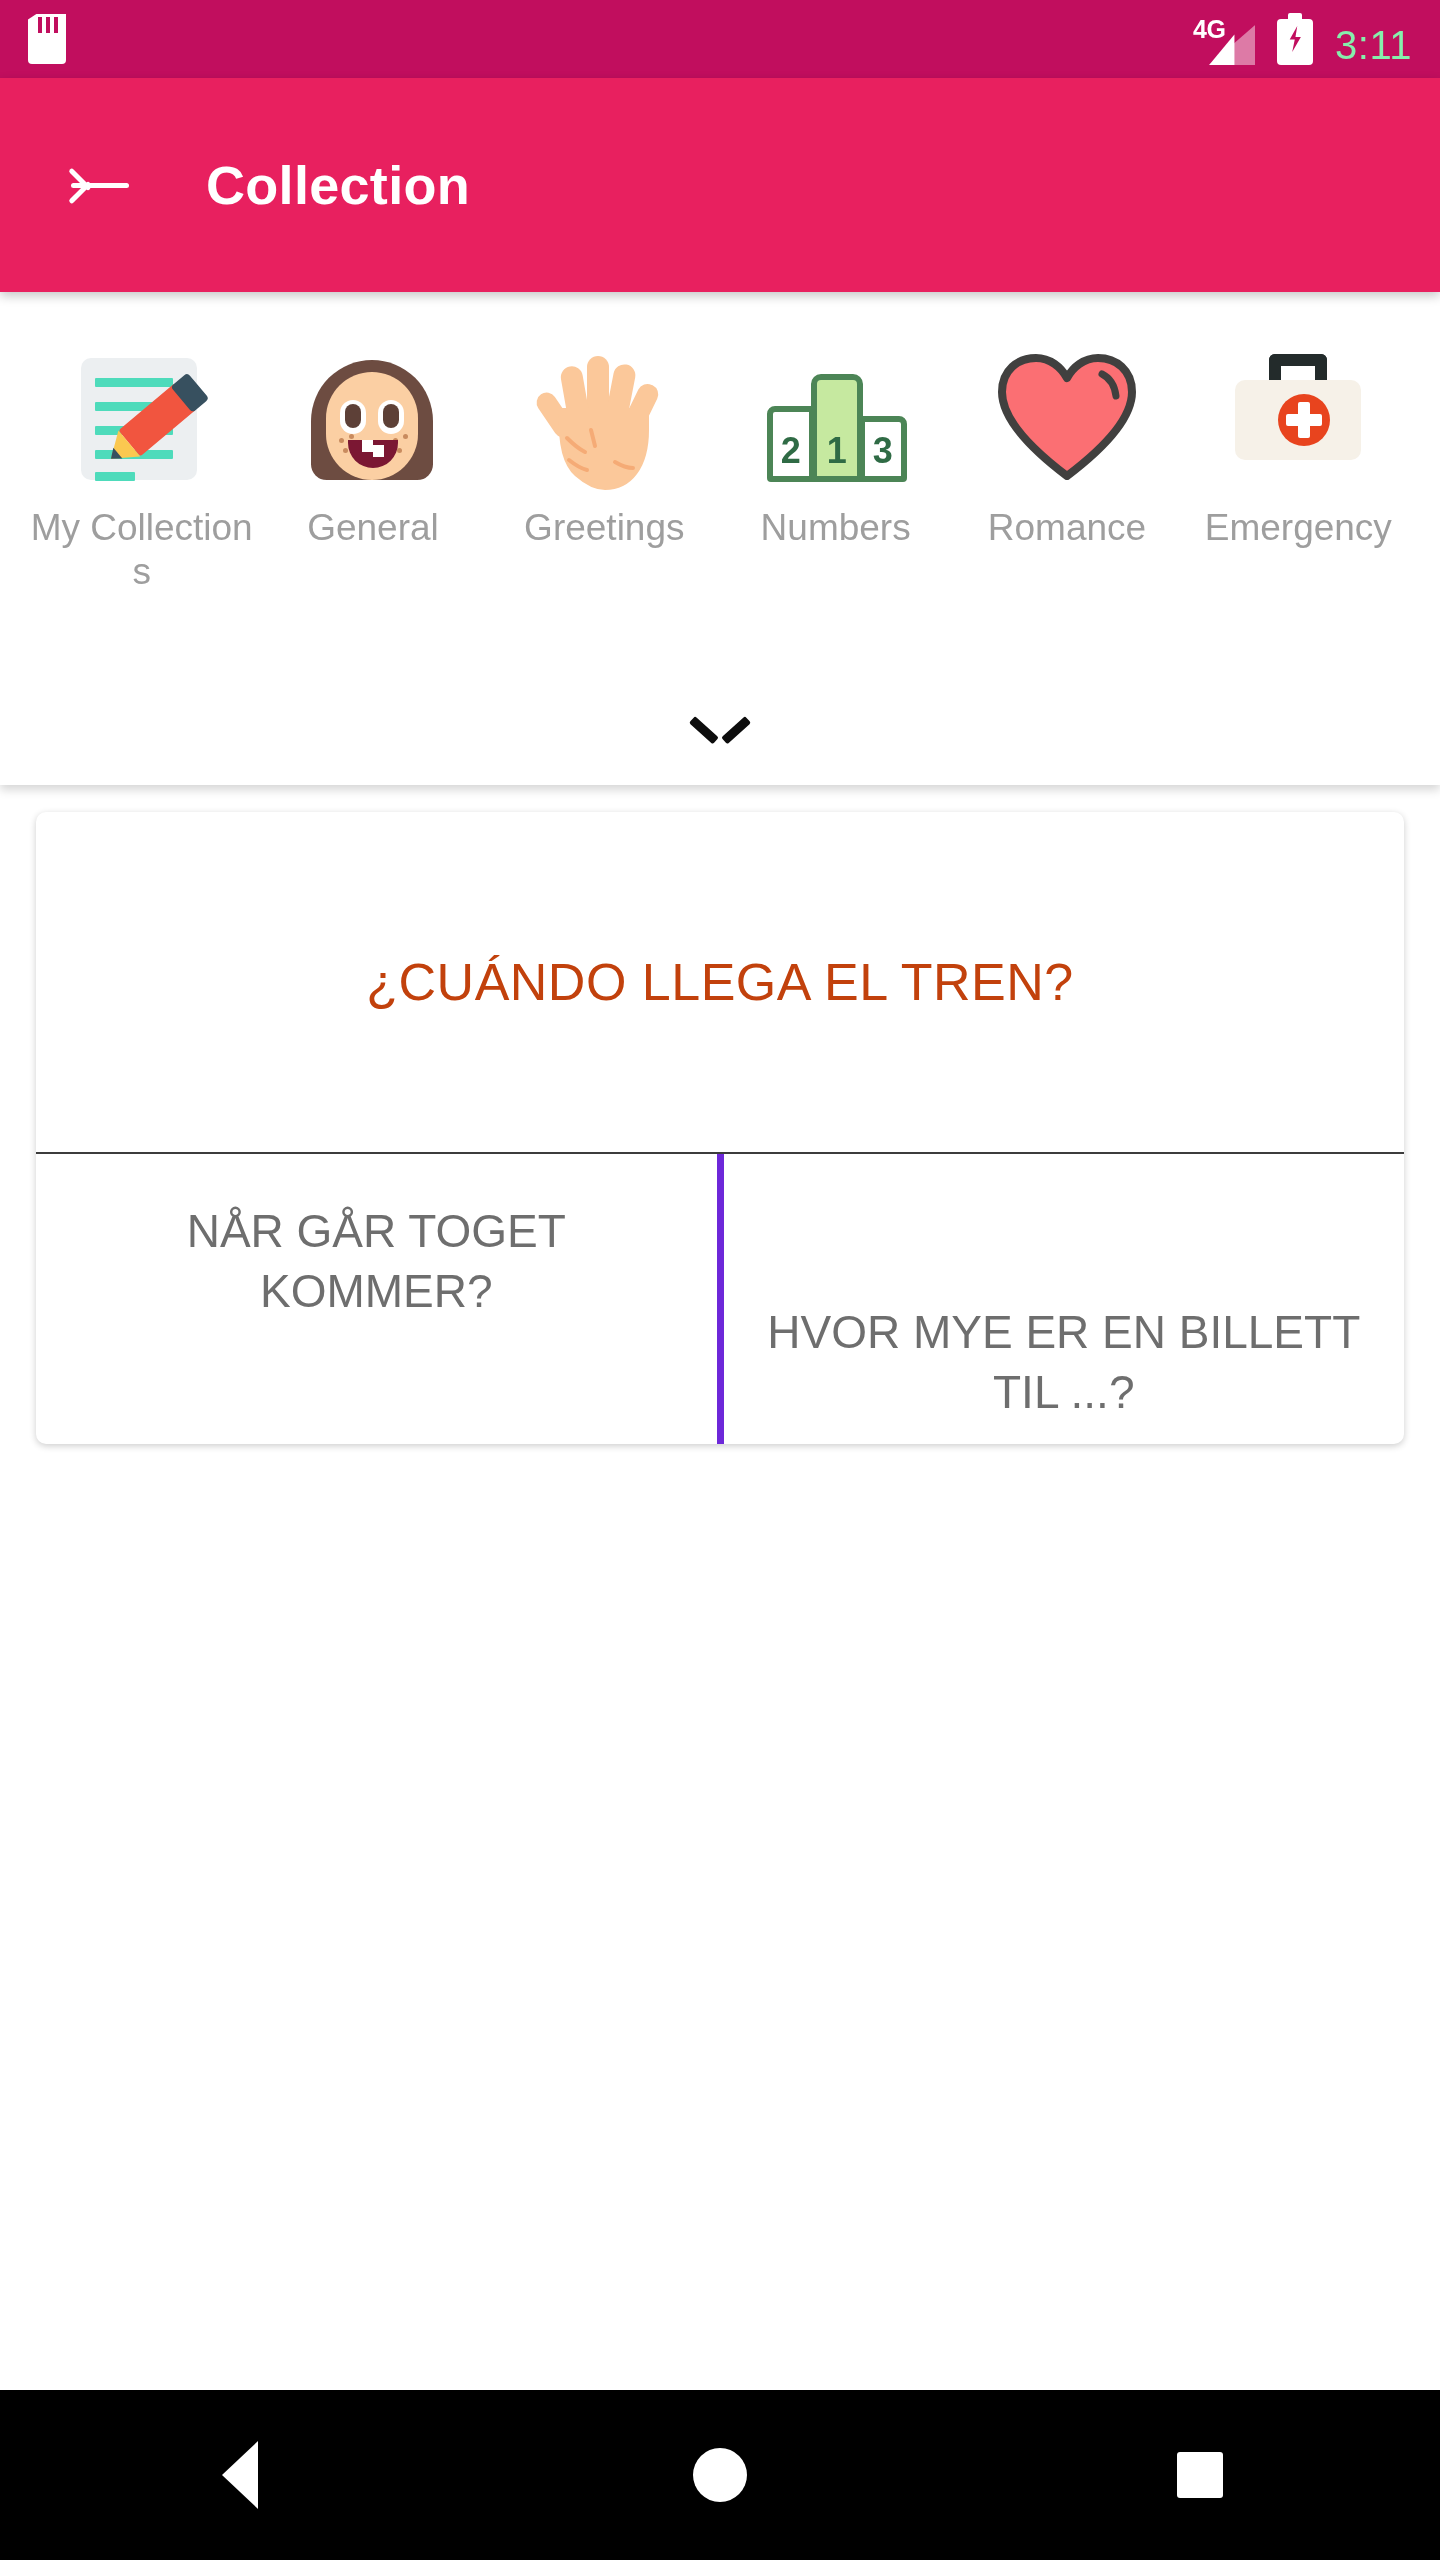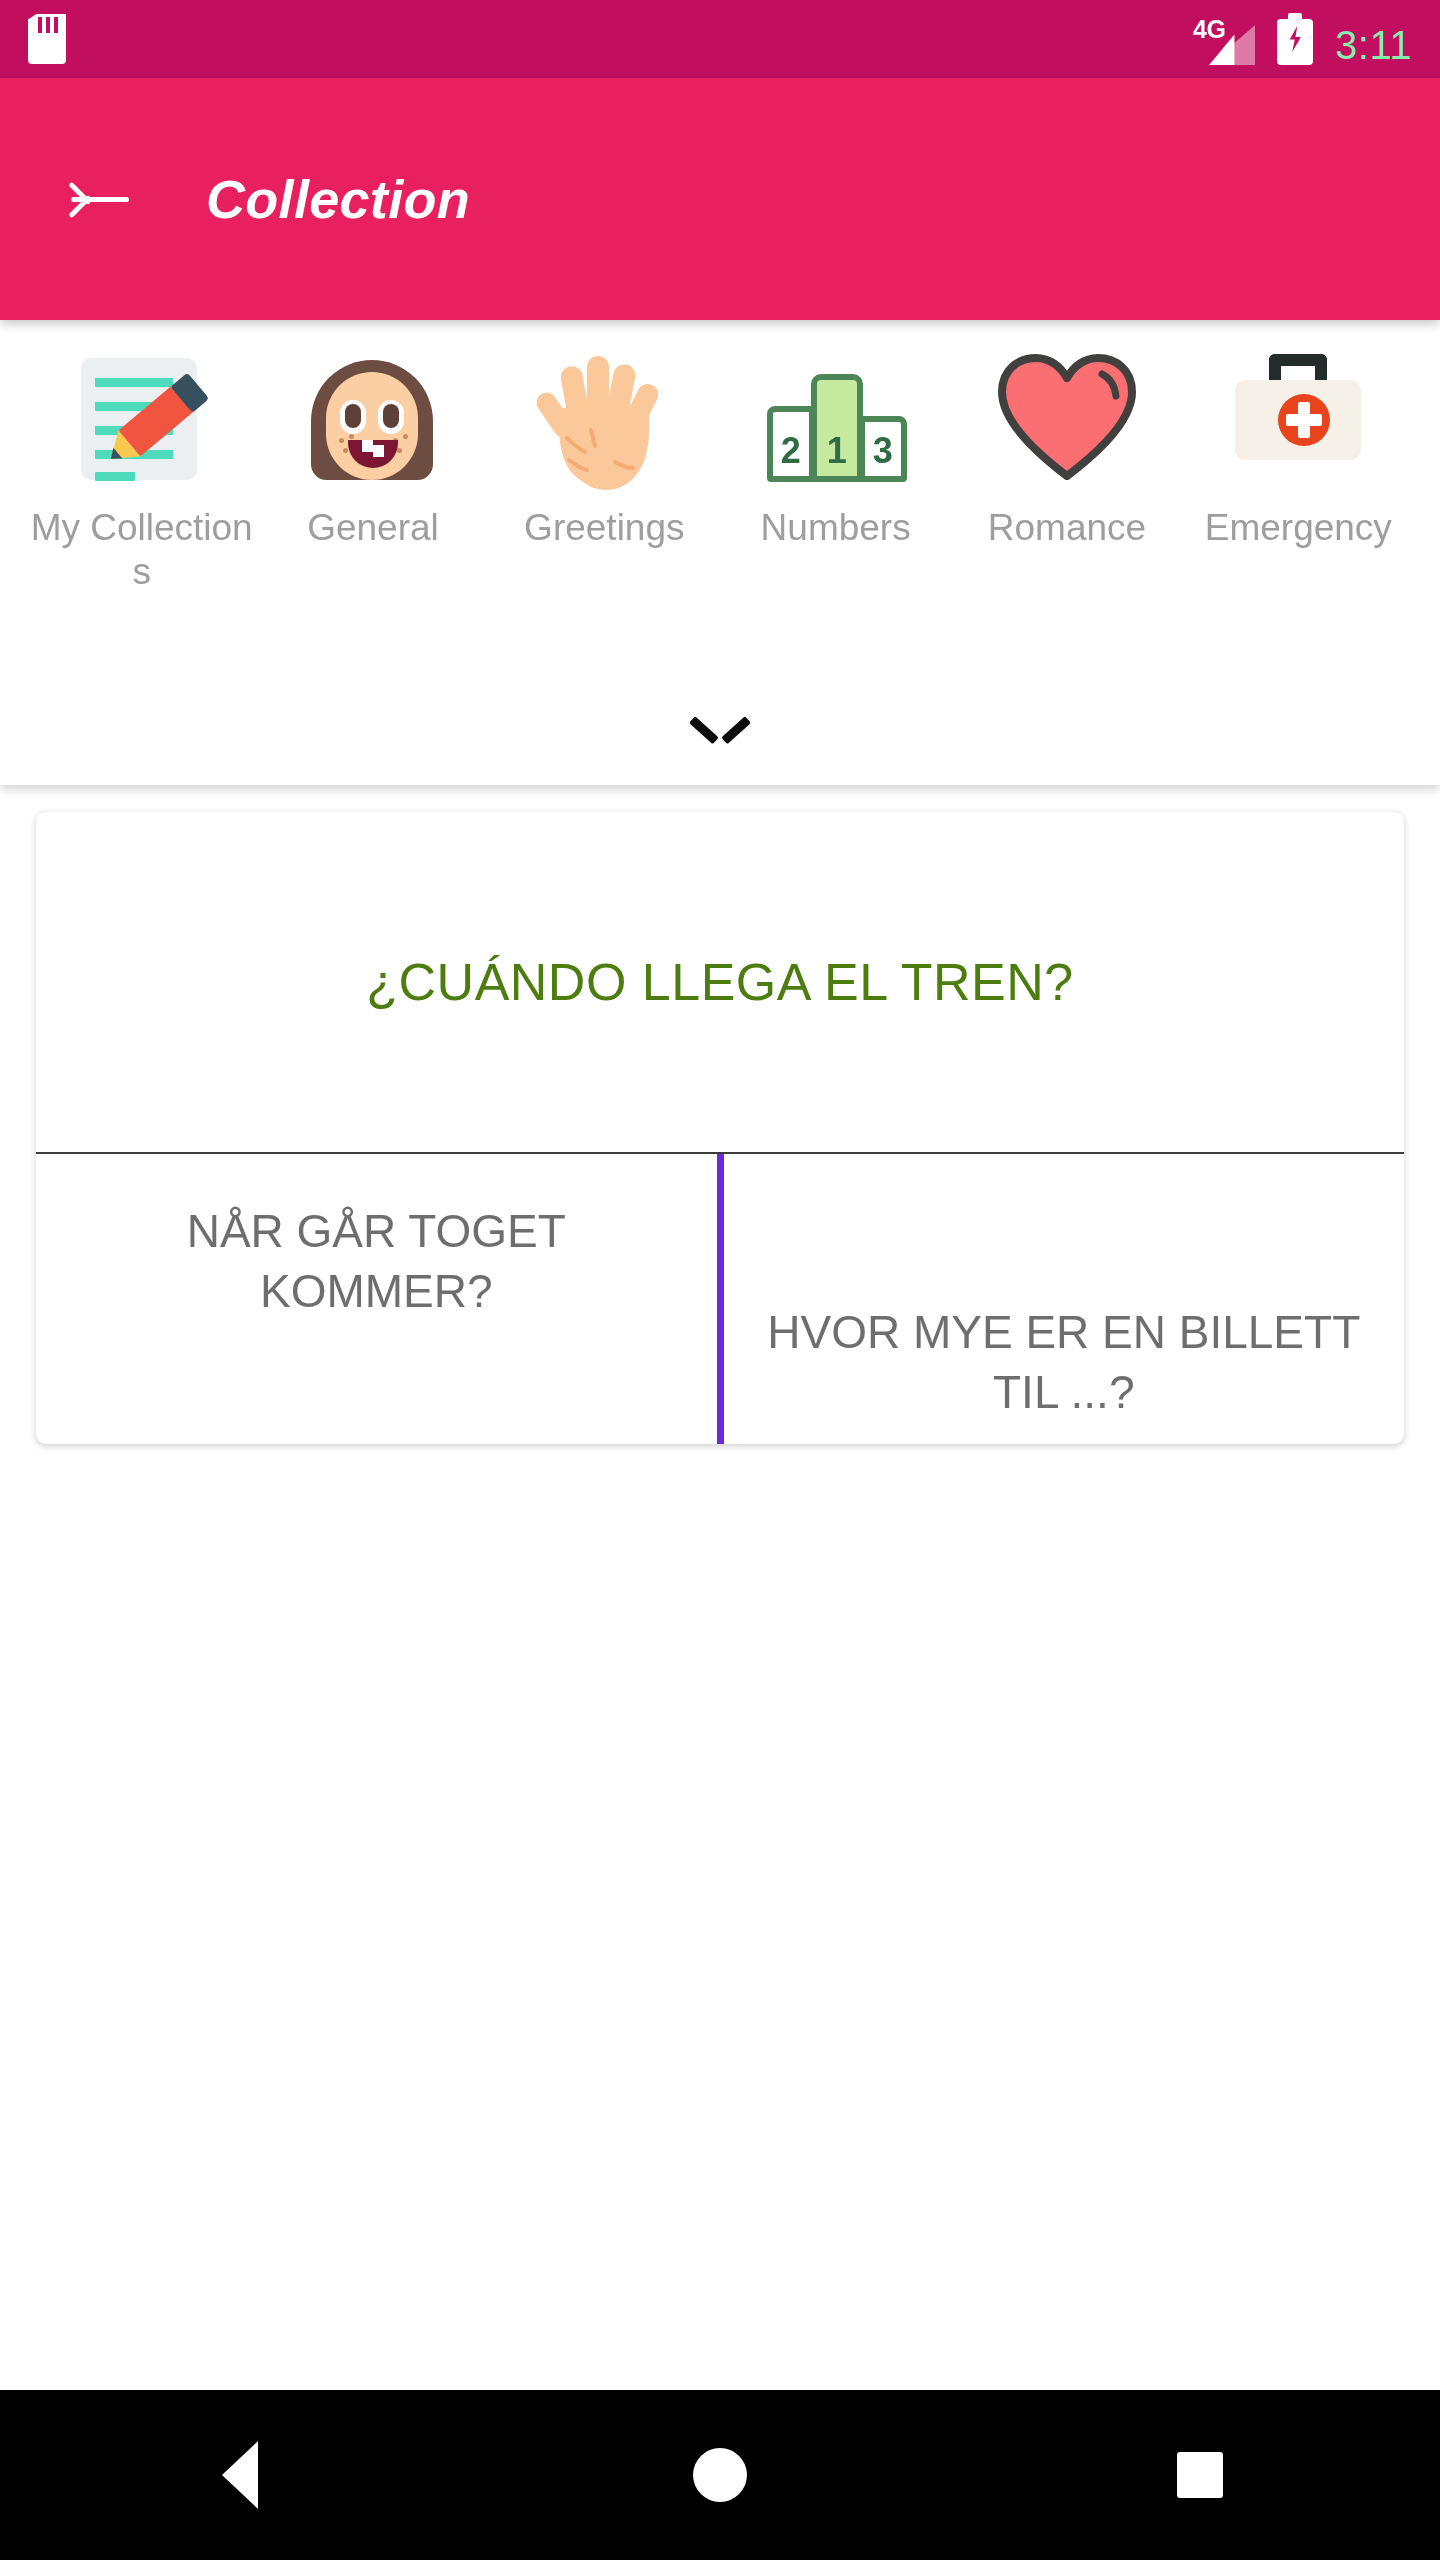--- a/index.html
+++ b/index.html
@@ -59,26 +59,25 @@
   }
   .battery .bolt {
     position:absolute; left:9px; top:13px; width:18px; height:26px;
     background:#c10e5e;
     clip-path: polygon(62% 0, 20% 52%, 48% 52%, 34% 100%, 82% 42%, 52% 42%);
   }
   .sb-time { color:#86efac; font-size:40px; font-weight:400; letter-spacing:0.5px; line-height:1; }
 
   
   .appbar {
-    position:absolute; top:78px; left:0; width:1440px; height:242px;
+    position:absolute; top:78px; left:0; width:1440px; height:214px;
     background:#e8205f;
     display:flex; align-items:center;
     box-shadow:0 4px 10px rgba(0,0,0,0.22);
     z-index:5;
-    font-style:italic;
   }
   .back-btn {
     width:96px; height:96px; margin-left:52px;
     display:flex; align-items:center; justify-content:center;
   }
   .back-arrow { position:relative; width:62px; height:46px; }
   .back-arrow .shaft {
     position:absolute; top:21px; left:2px; width:58px; height:5px; background:#fff; border-radius:3px;
   }
   .back-arrow .head-t {
@@ -212,21 +211,21 @@
     background:#ffffff; border-radius:10px;
     box-shadow:0 2px 7px rgba(0,0,0,0.20);
     overflow:hidden;
   }
   .phrase-main {
     height:342px; display:flex; align-items:center; justify-content:center;
     border-bottom:2px solid #3c3c3c;
     padding:0 40px;
   }
   .phrase-main-text {
-    font-size:52px; color:#4d7c0f; text-align:left; letter-spacing:0.5px;
+    font-size:52px; color:#c2410c; text-align:left; letter-spacing:0.5px;
   }
   .phrase-options { display:flex; height:370px; }
   .phrase-option {
     flex:1 1 0; display:flex; align-items:flex-start; justify-content:center;
     padding:48px 34px 0 34px;
   }
   .phrase-option + .phrase-option { border-left:7px solid #6d28d9;align-items:center; }
   .phrase-option-text {
     font-size:46px; color:#6e6e6e; text-align:center; line-height:1.3;
   }

